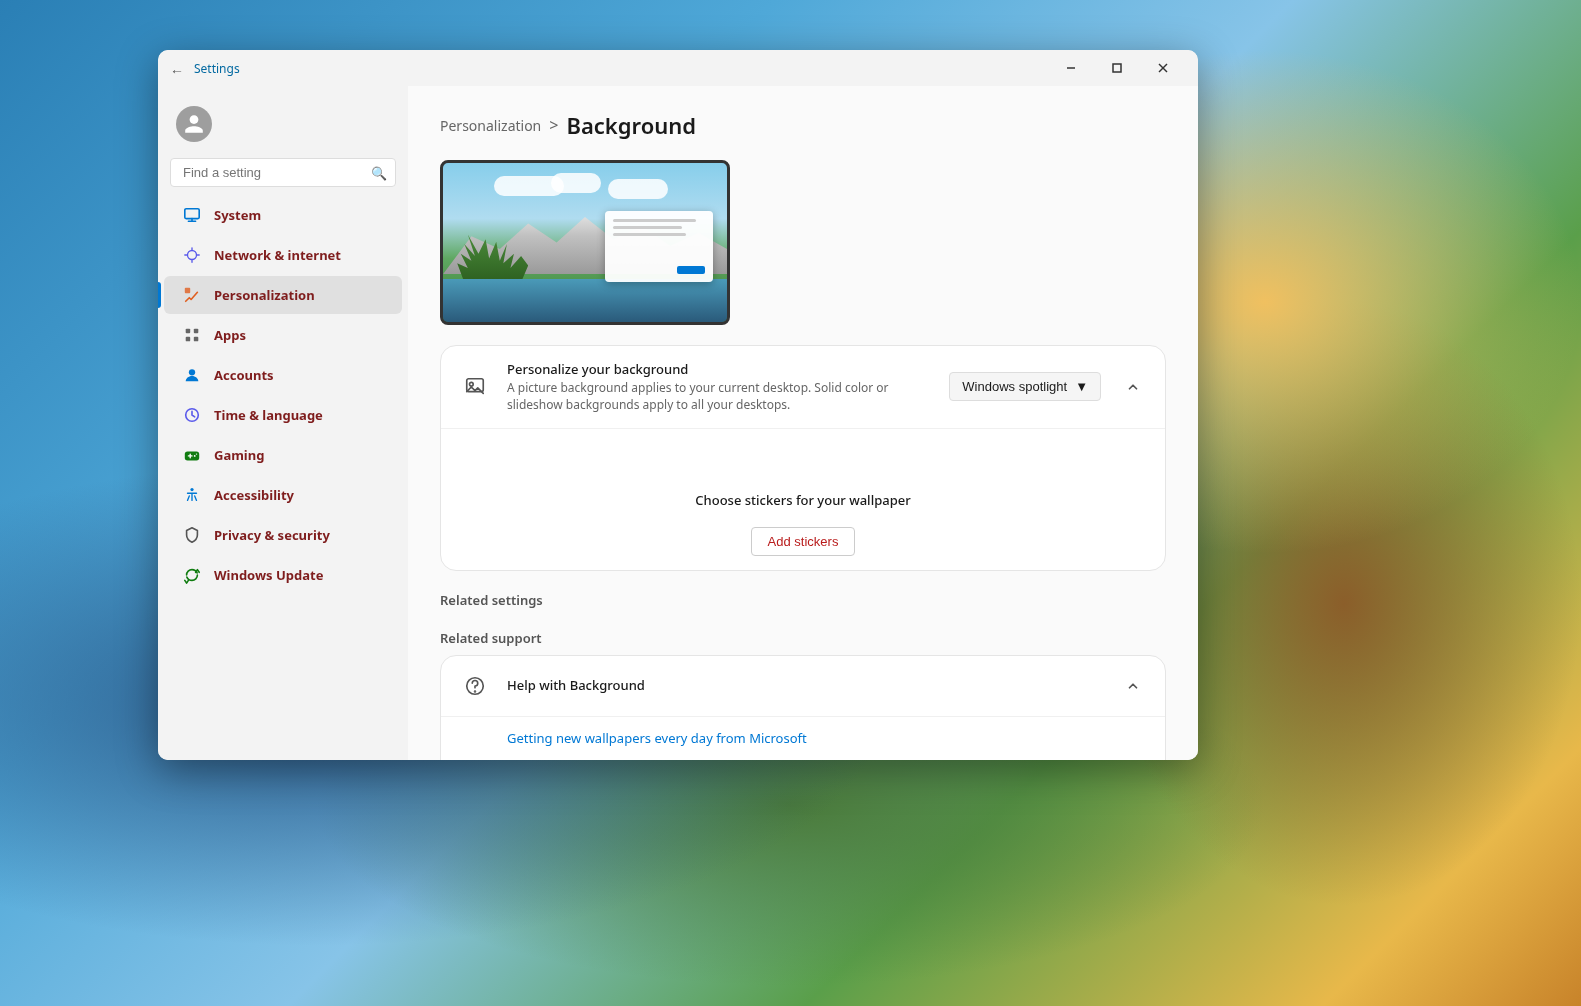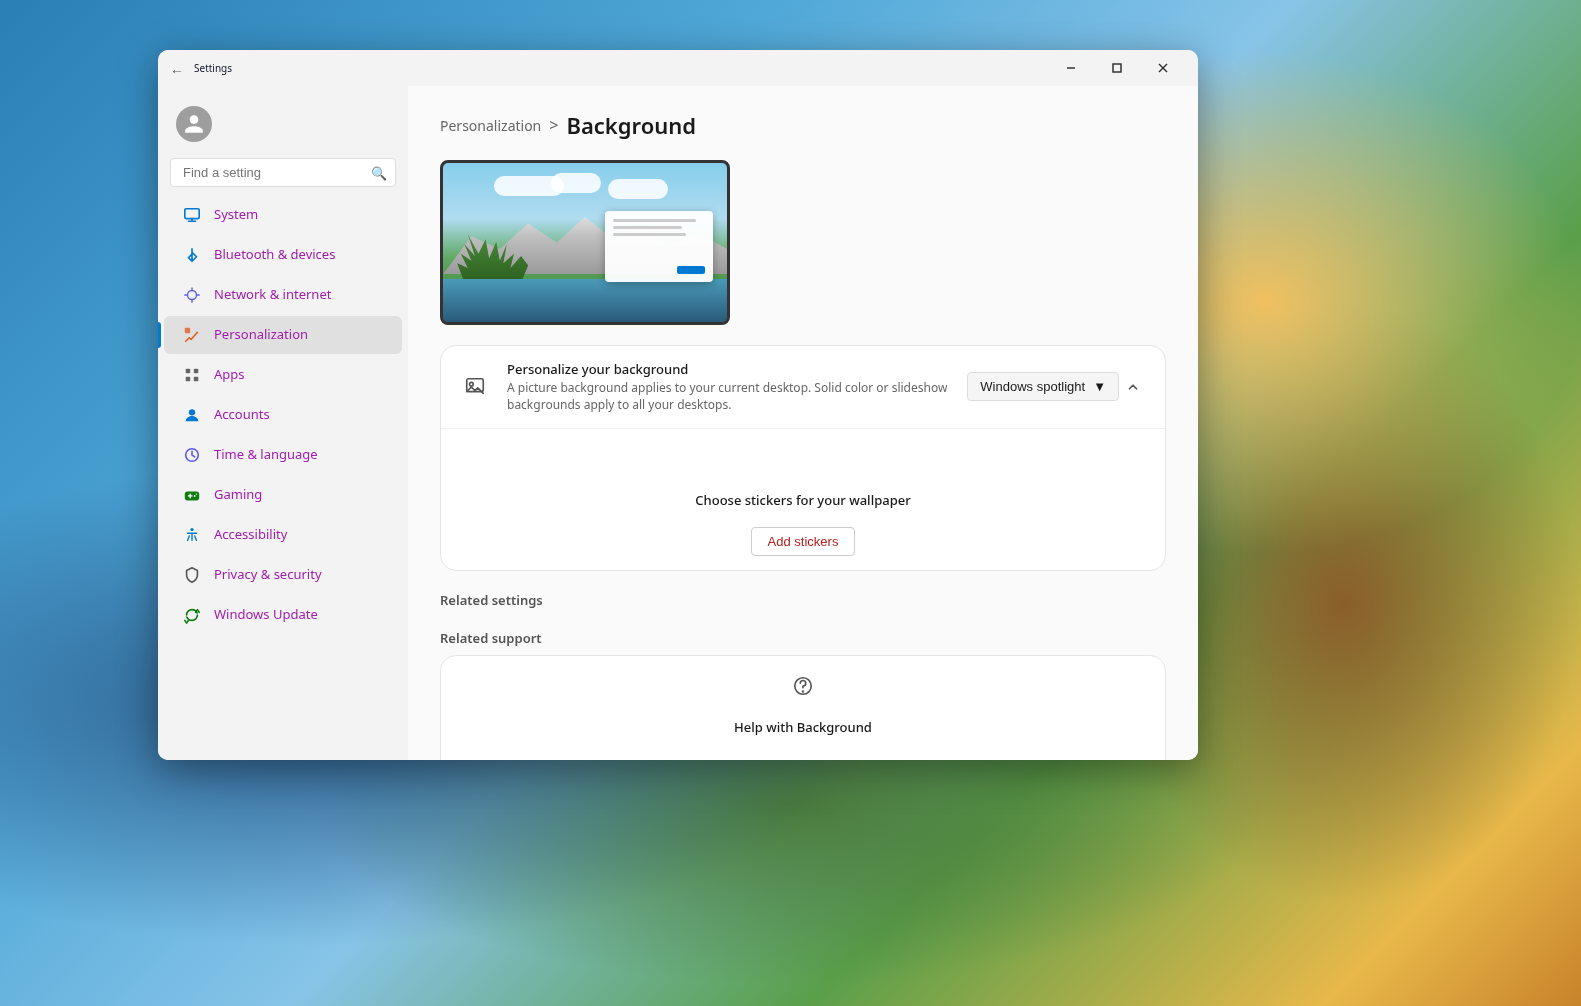--- a/index.html
+++ b/index.html
@@ -55,22 +55,22 @@
       flex-shrink: 0;
     }
 
     .titlebar-left {
       display: flex;
       align-items: center;
       gap: 10px;
     }
 
     .titlebar-title {
-      font-size: 10px;
-      color: #0f172a;
+      font-size: 12px;
+      color: #0369a1;
     }
 
     .titlebar-controls {
       display: flex;
       align-items: center;
     }
 
     .titlebar-btn {
       width: 46px;
       height: 36px;
@@ -150,29 +150,30 @@
       position: absolute;
       right: 8px;
       top: 50%;
       transform: translateY(-50%);
       color: #666;
       font-size: 13px;
     }
 
     .nav-item {
       display: flex;
-      align-items: flex-start;
+      align-items: center;
       gap: 12px;
       padding: 9px 18px;
       cursor: pointer;
       border-radius: 6px;
       margin: 1px 6px;
       font-size: 13px;
-      color: #a21caf;
+      color: #7f1d1d;
       position: relative;
+      font-weight: bold;
     }
 
     .nav-item.active {
       background: #e0e0e0;
     }
 
     .nav-item.active::before {
       content: '';
       position: absolute;
       left: -6px;
@@ -356,21 +357,21 @@
 
     .settings-row-desc {
       font-size: 12px;
       color: #666;
       line-height: 1.4;
     }
 
     .settings-row-control {
       display: flex;
       align-items: center;
-      gap: 0;
+      gap: 18px;
     }
 
     .dropdown-btn {
       display: flex;
       align-items: center;
       gap: 8px;
       padding: 6px 12px;
       background: #f5f5f5;
       border: 1px solid #ddd;
       border-radius: 4px;
@@ -497,28 +498,20 @@
       <div class="nav-item">
         <div class="nav-icon ic-system">
           <svg viewBox="0 0 20 20" width="18" height="18" fill="currentColor">
               <rect x="2" y="3" width="16" height="11" rx="1.5" fill="none" stroke="currentColor" stroke-width="1.8"></rect>
               <path d="M6 17h8M10 14v3" stroke="currentColor" stroke-width="1.8" stroke-linecap="round"></path>
             </svg>
         </div>
         <span>System</span>
       </div>
 
-      <div class="nav-item">
-        <div class="nav-icon ic-bluetooth">
-          <svg viewBox="0 0 20 20" width="18" height="18" fill="currentColor">
-              <path d="M10 3v14l5-5-5-5m0 10l-4-4 4-4" stroke="#0078d4" stroke-width="1.8" fill="none" stroke-linecap="round" stroke-linejoin="round"></path>
-            </svg>
-        </div>
-        <span>Bluetooth &amp; devices</span>
-      </div>
 
       <div class="nav-item">
         <div class="nav-icon ic-network">
           <svg viewBox="0 0 20 20" width="18" height="18" fill="none">
               <path d="M10 15a5 5 0 0 1 0-10 5 5 0 0 1 0 10z" stroke="#5a5aeb" stroke-width="1.5"></path>
               <path d="M2 10h2M16 10h2M10 2v2M10 16v2" stroke="#5a5aeb" stroke-width="1.5" stroke-linecap="round"></path>
             </svg>
         </div>
         <span>Network &amp; internet</span>
       </div>
@@ -690,16 +683,21 @@
           </div>
           <div class="settings-row-control">
             <div class="collapse-btn">
               <svg viewBox="0 0 16 16" width="14" height="14" fill="none" stroke="#555" stroke-width="2">
                   <path d="M4 10l4-4 4 4" stroke-linecap="round" stroke-linejoin="round"></path>
                 </svg>
             </div>
           </div>
         </div>
 
+        <div class="support-links-container">
+          <a class="support-link">Getting new wallpapers every day from Microsoft</a>
+          <a class="support-link">Showing desktop icons</a>
+
+        </div>
       </div>
     </div>
   </div>
 </div>
 
 </body></html>

